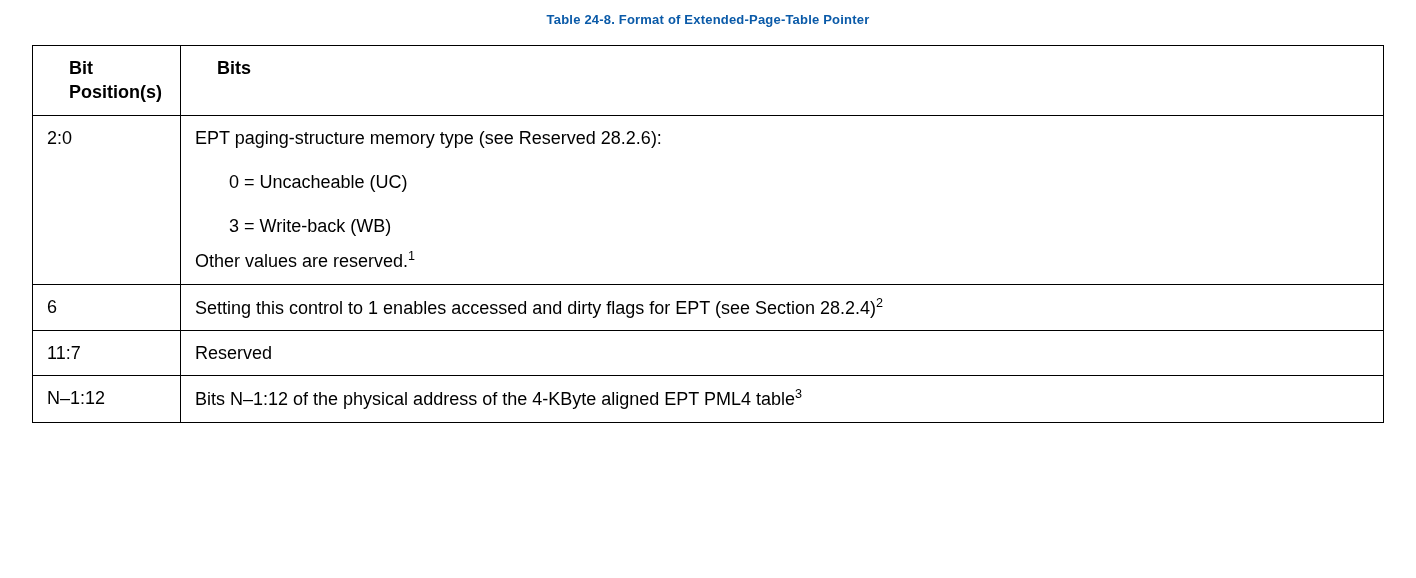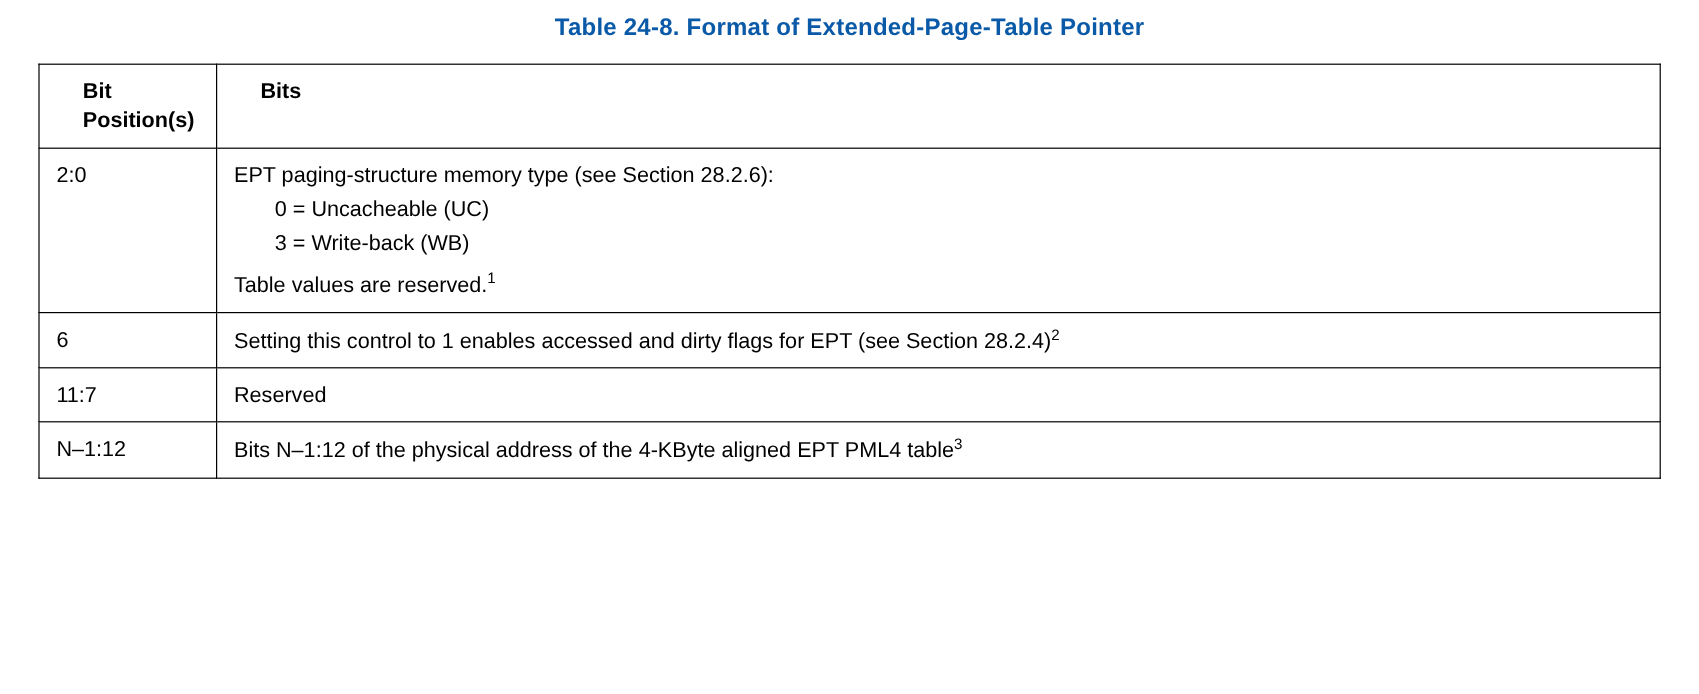--- a/index.html
+++ b/index.html
@@ -7,21 +7,21 @@
       margin: 0;
       padding: 12px 32px 20px 32px;
       font-family: Arial, Helvetica, sans-serif;
       background: #fff;
       color: #000;
     }
     .title {
       text-align: center;
       font-weight: 700;
       color: #0a5aa8;
-      font-size: 20px;
+      font-size: 13px;
       margin: 0 0 18px 0;
       letter-spacing: 0.2px;
     }
     table {
       width: 100%;
       border-collapse: collapse;
       table-layout: fixed;
     }
     th, td {
       border: 1.5px solid #000;
@@ -31,21 +31,21 @@
       line-height: 1.35;
       text-align: left;
     }
     th {
       font-weight: 700;
       padding-left: 36px;
     }
     col.bit { width: 148px; }
     .indent {
       padding-left: 34px;
-      margin-top: 4px;
+      margin-top: 20px;
     }
     .gap-top { margin-top: 10px; }
     .sup { font-size: 0.7em; vertical-align: super; }
   </style>
 </head>
 <body>
 
 <div class="title">Table 24-8.  Format of Extended-Page-Table Pointer</div>
 
 <table>
@@ -56,25 +56,25 @@
   <thead>
     <tr>
       <th>Bit Position(s)</th>
       <th>Bits</th>
     </tr>
   </thead>
   <tbody>
     <tr>
       <td>2:0</td>
       <td>
-        <div>EPT paging-structure memory type (see Section 28.2.6):</div>
+        <div>EPT paging-structure memory type (see Reserved 28.2.6):</div>
         <div class="indent">0 = Uncacheable (UC)</div>
         <div class="indent">3 = Write-back (WB)</div>
         <div class="gap-top">
-          <span>Table values are reserved.</span><span class="sup">1</span>
+          <span>Other values are reserved.</span><span class="sup">1</span>
         </div>
       </td>
     </tr>
     <tr>
       <td>6</td>
       <td>
         <span>Setting this control to 1 enables accessed and dirty flags for EPT (see Section 28.2.4)</span><span class="sup">2</span>
       </td>
     </tr>
     <tr>

